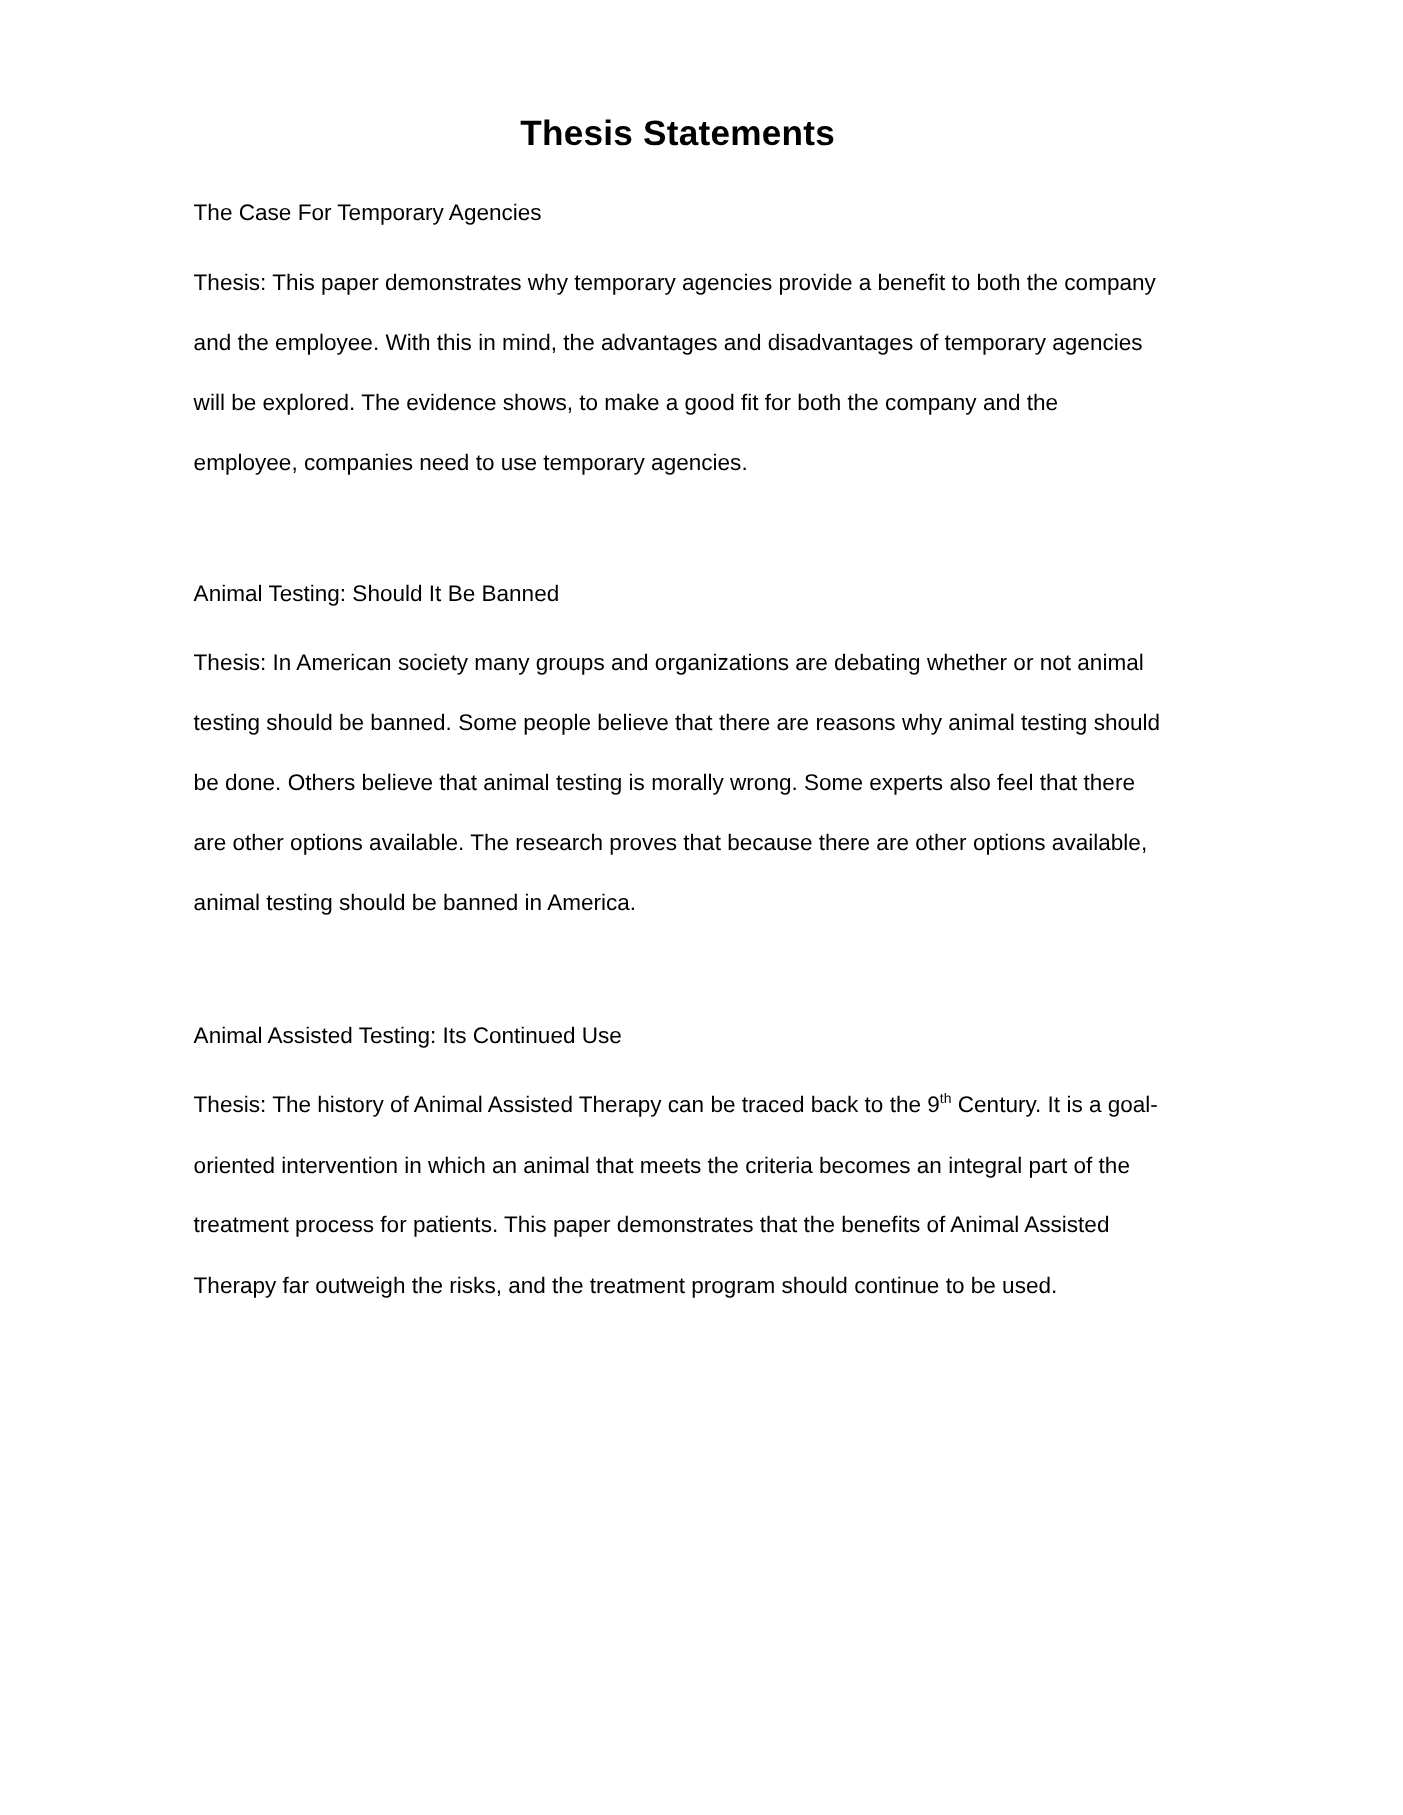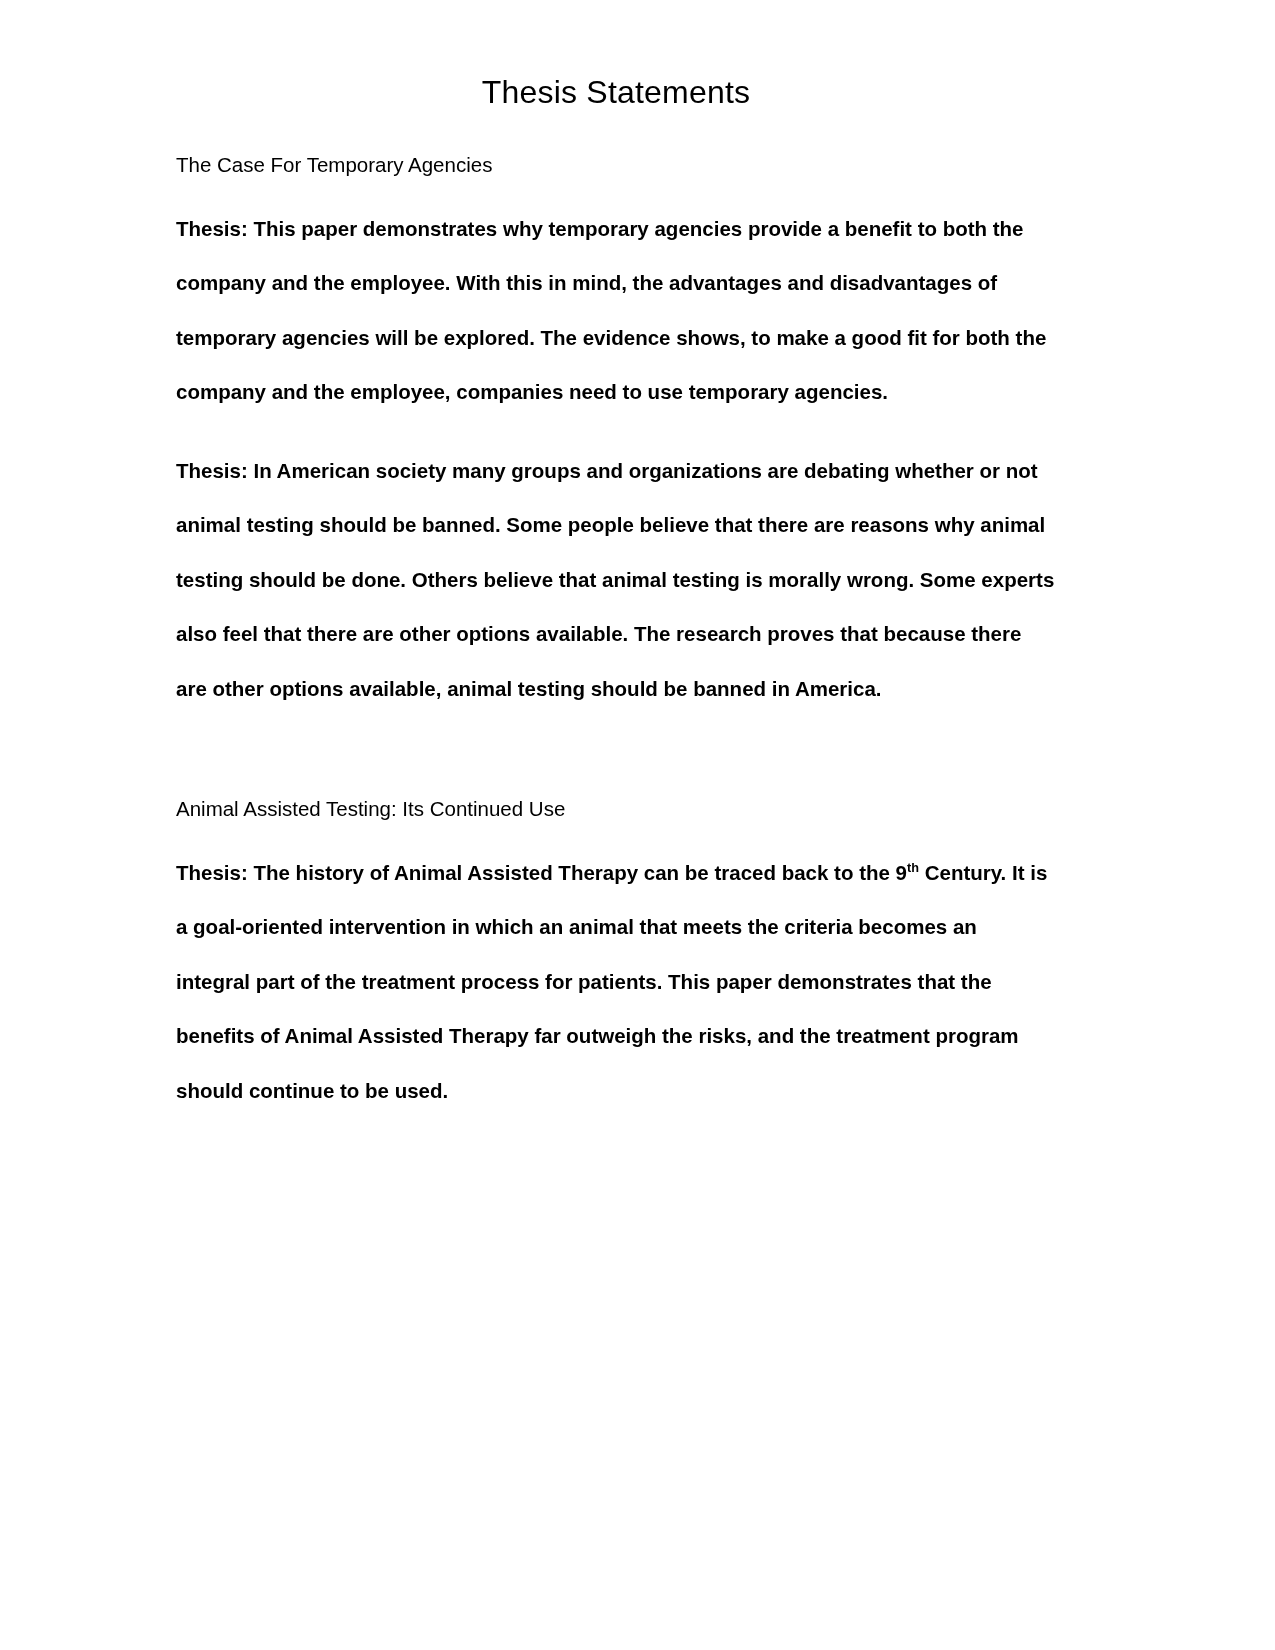--- a/index.html
+++ b/index.html
@@ -20,40 +20,40 @@
     -webkit-font-smoothing: antialiased;
   }
   .content {
     position: absolute;
     left: 176px;
     top: 0;
     width: 880px;
   }
   .doc-title {
     font-size: 32px;
-    font-weight: normal;
+    font-weight: bold;
     text-align: center;
     letter-spacing: 0.2px;
     margin: 0;
-    padding-top: 75px;
+    padding-top: 104px;
     line-height: 1.1;
   }
   .section {
     margin: 0;
   }
   .section-heading {
     font-size: 20.5px;
     font-weight: normal;
     text-align: left;
     margin: 0;
     line-height: 1.2;
   }
   .section-body {
     font-size: 20.5px;
-    font-weight: bold;
+    font-weight: normal;
     text-align: left;
     margin: 0;
     line-height: 54.5px;
     white-space: pre-wrap;
   }
   .sec1-heading { padding-top: 43px; }
   .sec1-body    { padding-top: 24px; }
 
   .sec2-heading { padding-top: 79px; }
   .sec2-body    { padding-top: 24px; }
@@ -74,20 +74,21 @@
   <div class="content">
 
     <h1 class="doc-title">Thesis Statements</h1>
 
     <section class="section">
       <h2 class="section-heading sec1-heading">The Case For Temporary Agencies</h2>
       <p class="section-body sec1-body">Thesis: This paper demonstrates why temporary agencies provide a benefit to both the company and the employee. With this in mind, the advantages and disadvantages of temporary agencies will be explored. The evidence shows, to make a good fit for both the company and the employee, companies need to use temporary agencies.</p>
     </section>
 
     <section class="section">
+      <h2 class="section-heading sec2-heading">Animal Testing: Should It Be Banned</h2>
       <p class="section-body sec2-body">Thesis: In American society many groups and organizations are debating whether or not animal testing should be banned. Some people believe that there are reasons why animal testing should be done. Others believe that animal testing is morally wrong. Some experts also feel that there are other options available. The research proves that because there are other options available, animal testing should be banned in America.</p>
     </section>
 
     <section class="section">
       <h2 class="section-heading sec3-heading">Animal Assisted Testing: Its Continued Use</h2>
       <p class="section-body sec3-body"><span>Thesis: The history of Animal Assisted Therapy can be traced back to the 9</span><span class="sup">th</span><span> Century. It is a goal-oriented intervention in which an animal that meets the criteria becomes an integral part of the treatment process for patients. This paper demonstrates that the benefits of Animal Assisted Therapy far outweigh the risks, and the treatment program should continue to be used.</span></p>
     </section>
 
   </div>
 </div>

